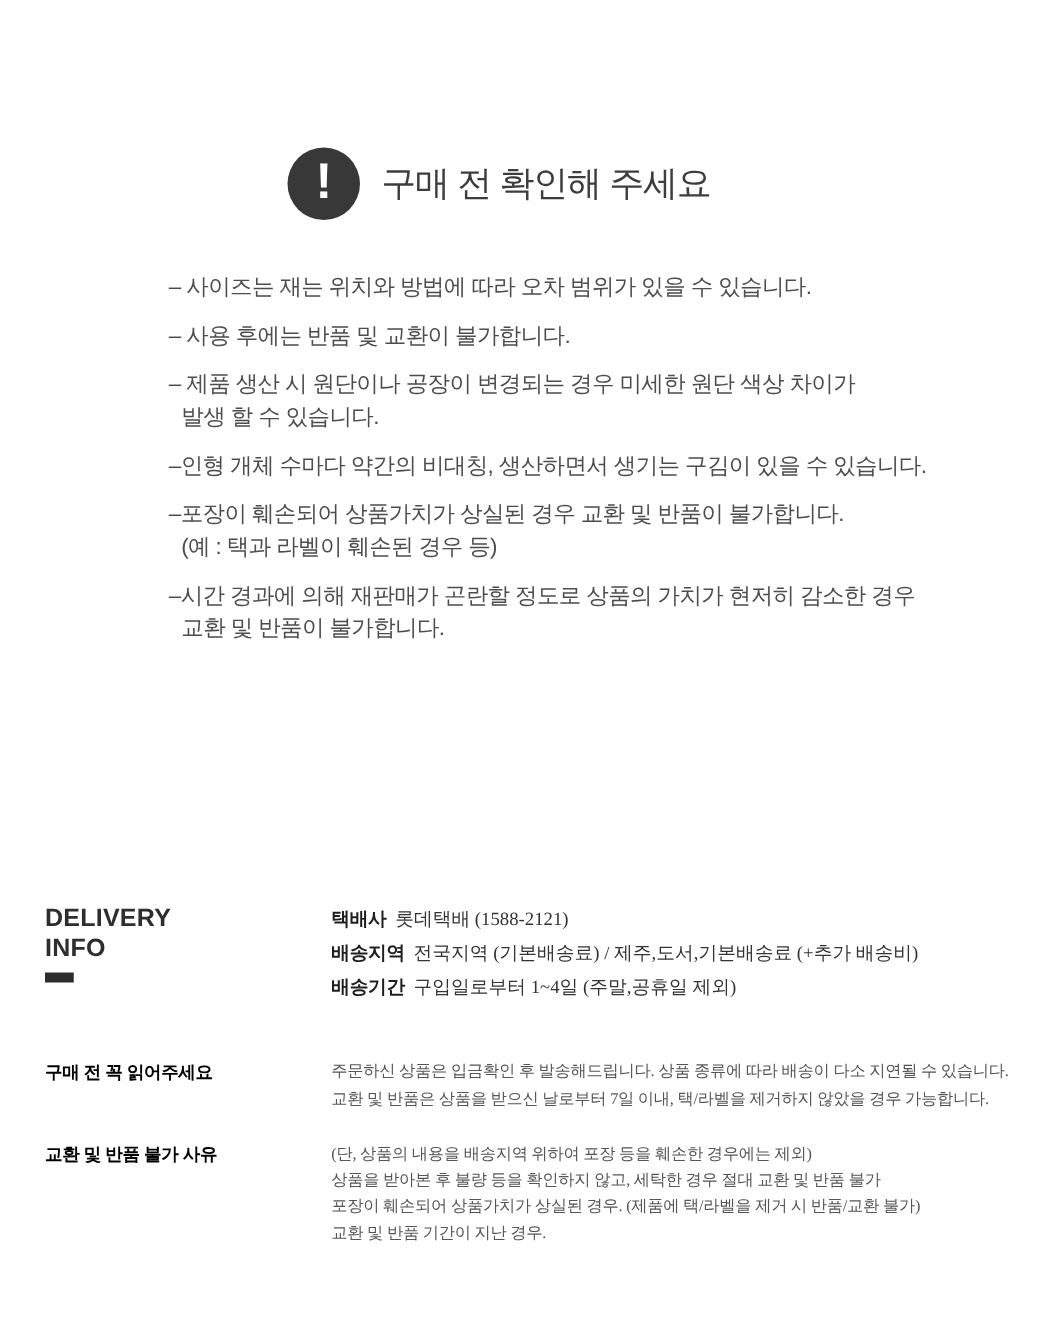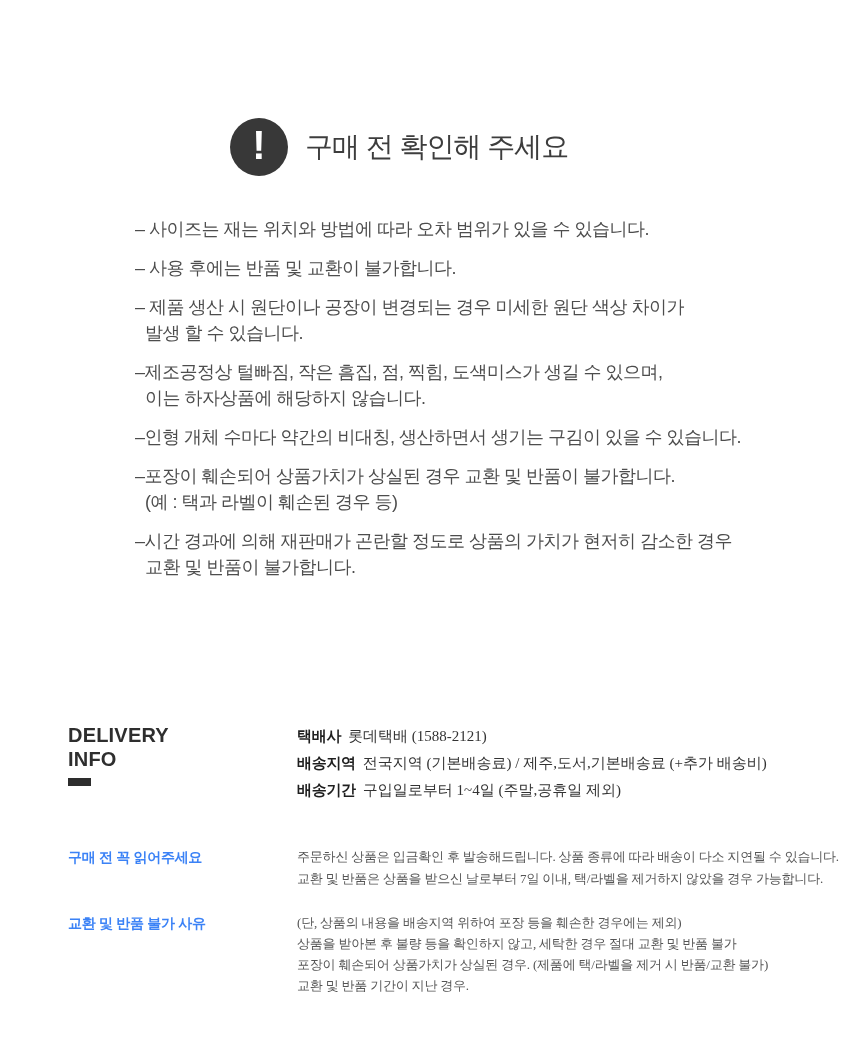--- a/index.html
+++ b/index.html
@@ -34,38 +34,38 @@
   .notice-list { position:absolute; top:216px; left:135px; width:650px; }
   .notice-item { margin-bottom:13px; }
   .notice-line {
     font-size:18px; line-height:26px; color:#4d4d4d;
     letter-spacing:-0.5px; white-space:nowrap;
   }
   .notice-line.cont { padding-left:10px; }
 
   
   .section { position:absolute; left:36px; right:20px; display:flex; }
-  .section .left  { width:229px; flex:0 0 229px;margin-left:32px; }
+  .section .left  { width:229px; flex:0 0 229px; }
   .section .right { flex:1;font-family:Liberation Serif, serif; }
 
   
   .sec-delivery { top:723px; }
   .delivery-heading {
     font-size:20px; line-height:24px; font-weight:800; color:#2e2e2e;
     letter-spacing:0.2px;
   }
   .delivery-bar { width:23px; height:8px; background:#2d2d2d; margin-top:7px; }
   .delivery-row { font-size:15px; line-height:27px; color:#333333; white-space:nowrap; }
   .delivery-row b { font-weight:bold; color:#1f1f1f; margin-right:7px; letter-spacing:-0.3px; }
 
   
   .sec-read { top:846px; }
   .sec-noex { top:912px; }
   .sec-heading {
-    font-size:14px; font-weight:bold; color:#3b82f6;
+    font-size:14px; font-weight:bold; color:#000000;
     line-height:22px; letter-spacing:-0.3px; white-space:nowrap;
   }
   .text-line {
     font-size:13px; line-height:21px; color:#555555;
     letter-spacing:-0.2px; white-space:nowrap;
   }
   .sec-read .text-line { line-height:22px; }
 </style>
 </head>
 <body>
@@ -82,24 +82,20 @@
   <div class="notice-list">
       <div class="notice-item">
         <div class="notice-line">– 사이즈는 재는 위치와 방법에 따라 오차 범위가 있을 수 있습니다.</div>
       </div>
       <div class="notice-item">
         <div class="notice-line">– 사용 후에는 반품 및 교환이 불가합니다.</div>
       </div>
       <div class="notice-item">
         <div class="notice-line">– 제품 생산 시 원단이나 공장이 변경되는 경우 미세한 원단 색상 차이가</div>
         <div class="notice-line cont">발생 할 수 있습니다.</div>
-      </div>
-      <div class="notice-item">
-        <div class="notice-line">–제조공정상 털빠짐, 작은 흠집, 점, 찍힘, 도색미스가 생길 수 있으며,</div>
-        <div class="notice-line cont">이는 하자상품에 해당하지 않습니다.</div>
       </div>
       <div class="notice-item">
         <div class="notice-line">–인형 개체 수마다 약간의 비대칭, 생산하면서 생기는 구김이 있을 수 있습니다.</div>
       </div>
       <div class="notice-item">
         <div class="notice-line">–포장이 훼손되어 상품가치가 상실된 경우 교환 및 반품이 불가합니다.</div>
         <div class="notice-line cont">(예 : 택과 라벨이 훼손된 경우 등)</div>
       </div>
       <div class="notice-item">
         <div class="notice-line">–시간 경과에 의해 재판매가 곤란할 정도로 상품의 가치가 현저히 감소한 경우</div>

